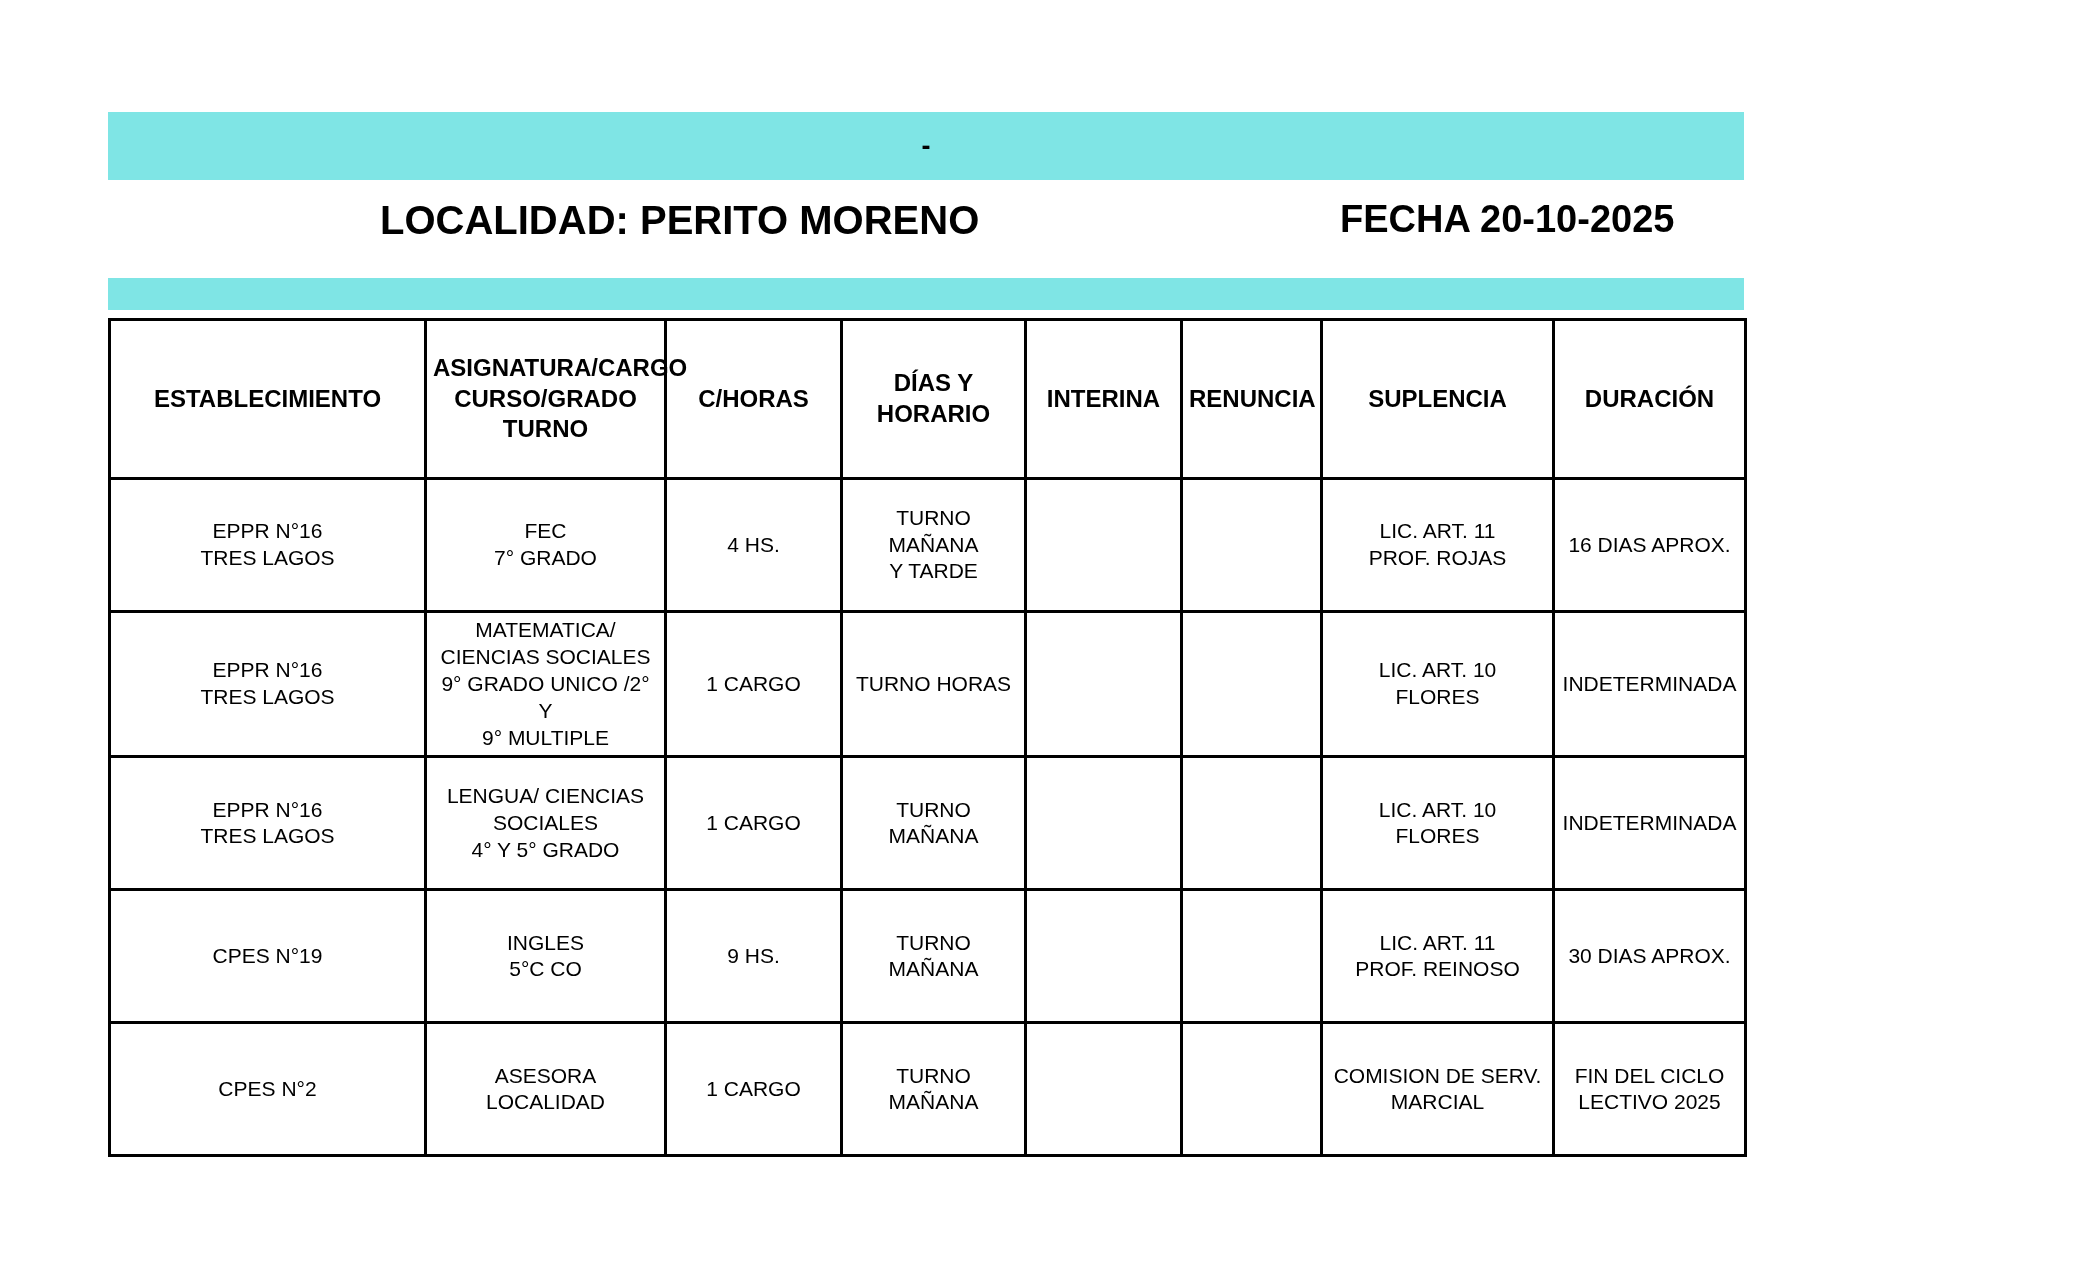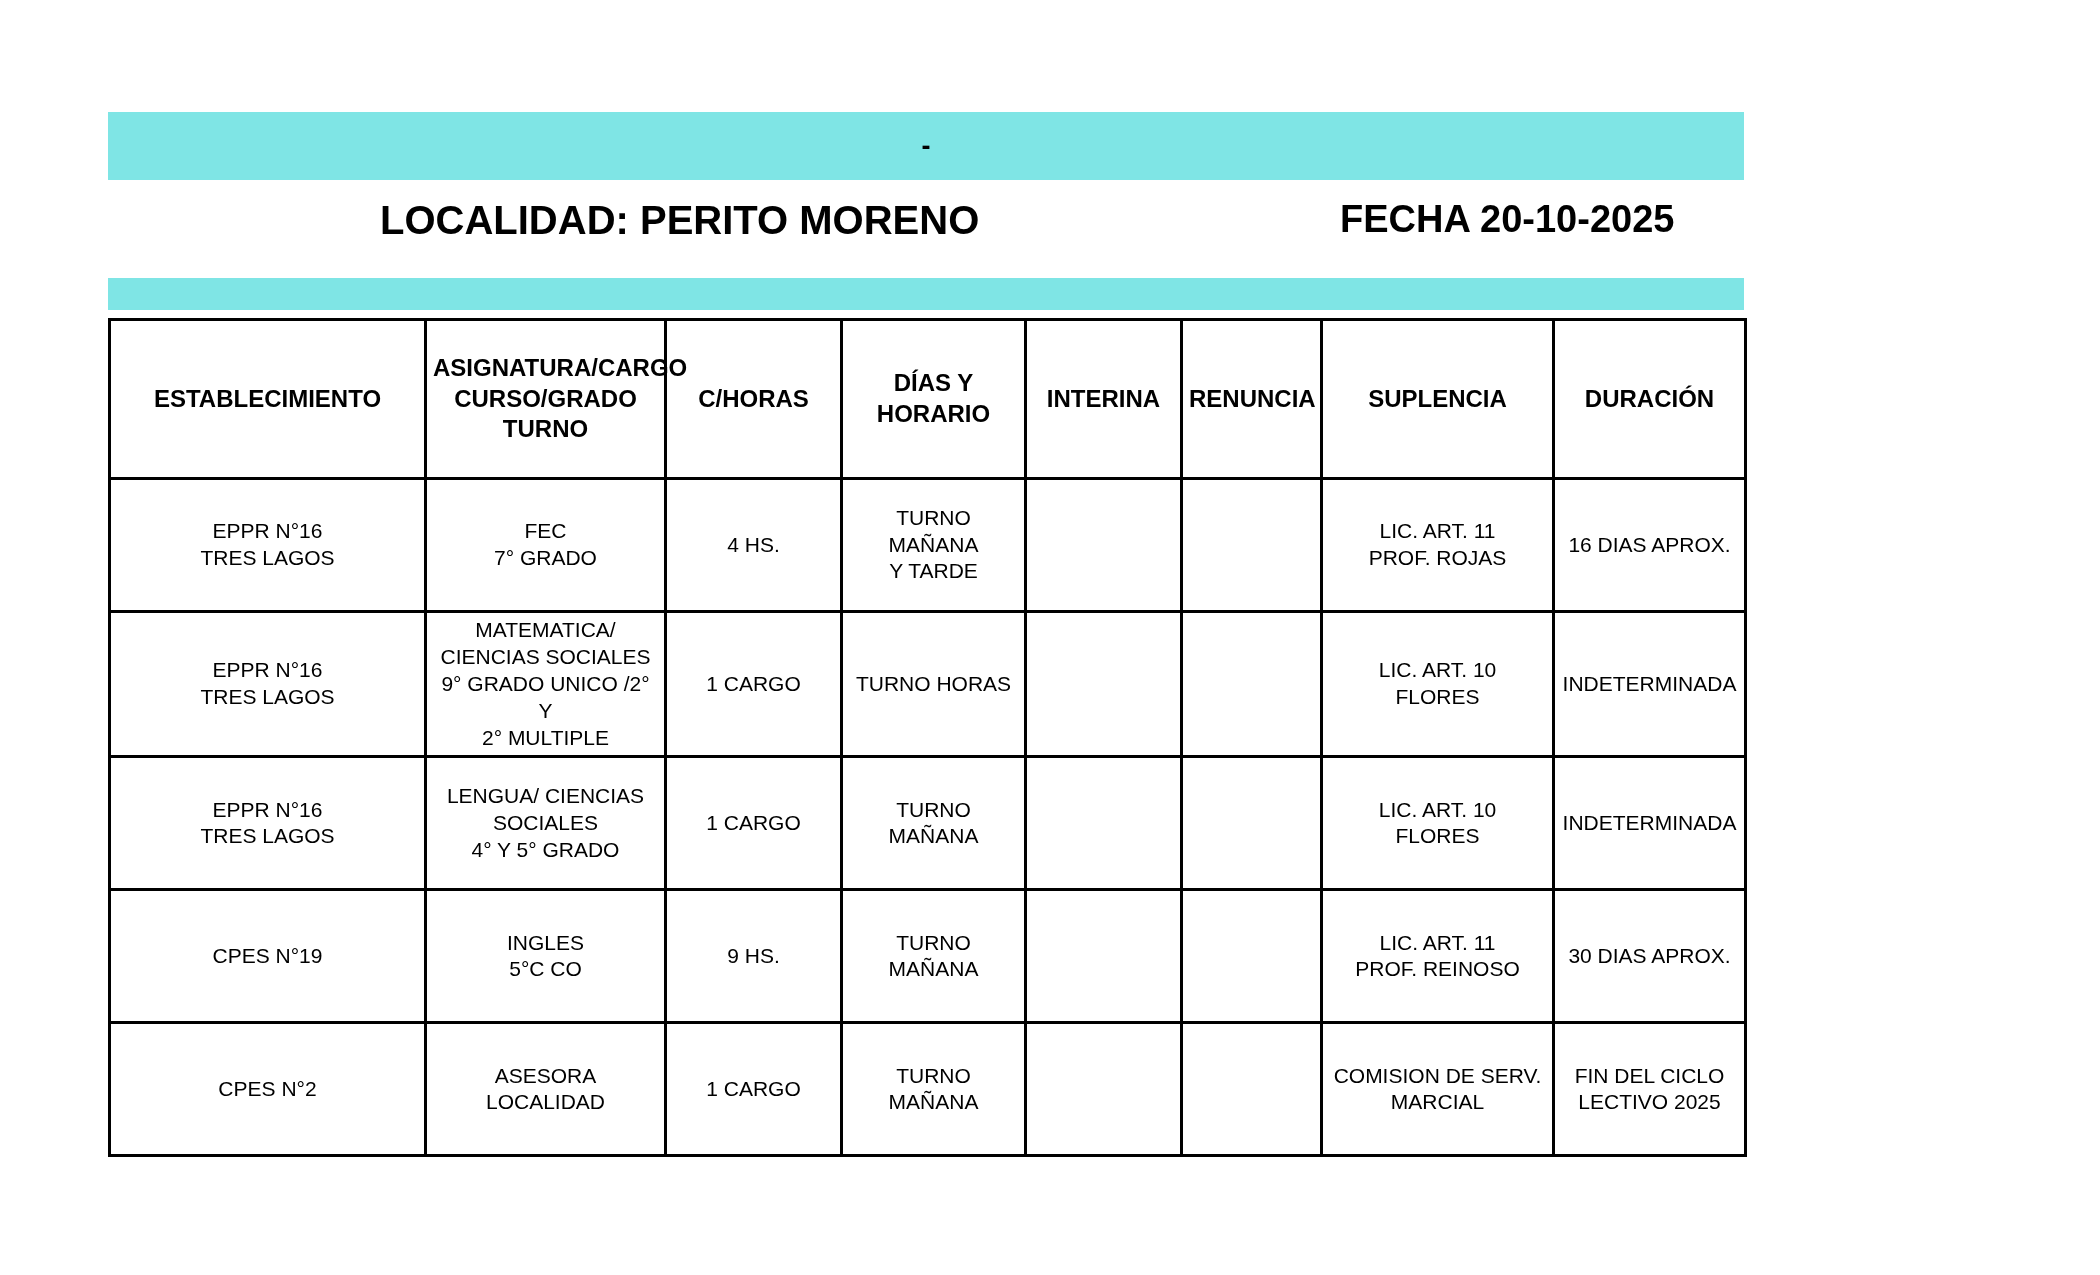--- a/index.html
+++ b/index.html
@@ -212,21 +212,21 @@
               <div class="cell-lines">
                 <span>EPPR N°16</span>
                 <span>TRES LAGOS</span>
               </div>
             </td>
             <td>
               <div class="cell-lines">
                 <span>MATEMATICA/</span>
                 <span>CIENCIAS SOCIALES</span>
                 <span>9° GRADO UNICO /2° Y</span>
-                <span>2° MULTIPLE</span>
+                <span>9° MULTIPLE</span>
               </div>
             </td>
             <td>
               <div class="cell-lines">
                 <span>1 CARGO</span>
               </div>
             </td>
             <td>
               <div class="cell-lines">
                 <span>TURNO HORAS</span>

